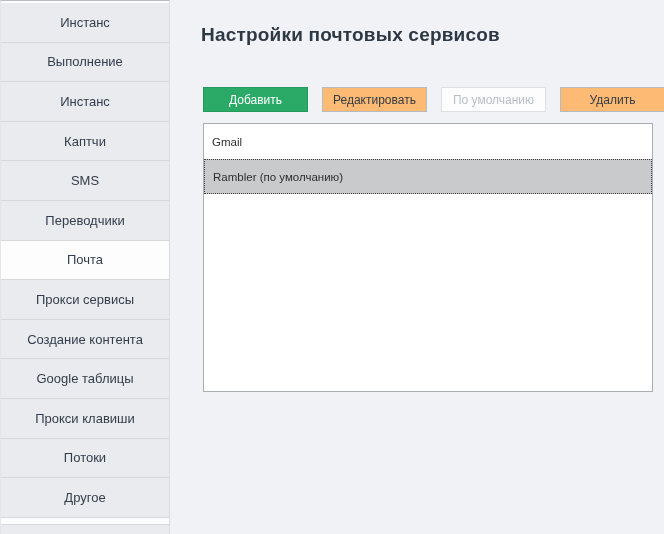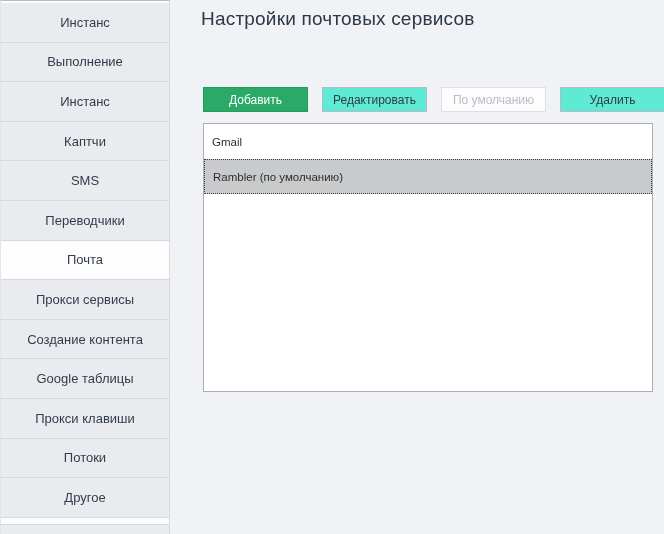--- a/index.html
+++ b/index.html
@@ -27,37 +27,37 @@
   }
   .side-item.selected{background:#fdfdfe;}
   .side-item-partial{
     margin-top:6px;height:12px;
     background:var(--sidebar-item-bg,#e9ebee);
     border-top:1px solid var(--sidebar-border,#d6d8db);
   }
   
   .content{position:absolute;left:170px;top:0;right:0;bottom:0;background:var(--content-bg,#f1f2f5);}
   .page-title{
-    position:absolute;left:31px;top:8px;margin:0;
-    font-size:19px;font-weight:400;color:var(--title-color,#2d3845);
+    position:absolute;left:31px;top:24px;margin:0;
+    font-size:19px;font-weight:700;color:var(--title-color,#2d3845);
     letter-spacing:.2px;white-space:nowrap;
   }
   .toolbar{position:absolute;left:33px;top:87px;display:flex;gap:14px;}
   .btn{
     width:105px;height:25px;box-sizing:border-box;padding:0;
     display:flex;align-items:center;justify-content:center;
     font-family:inherit;font-size:12px;line-height:1;cursor:pointer;border-radius:0;
   }
   .btn.primary{
     background:var(--accent-green,#2aa967);
     border:1px solid var(--accent-green-border,#259a5d);
     color:#ffffff;
   }
   .btn.default{
-    background:#5eead4;border:1px solid #b6bac1;color:#333b45;
+    background:#fdba74;border:1px solid #b6bac1;color:#333b45;
   }
   .btn.disabled{
     background:#fdfdfd;border:1px solid #dcdfe3;
     color:var(--disabled-text,#b8bec8);cursor:default;
   }
   .listbox{
     position:absolute;left:33px;top:123px;width:450px;height:269px;box-sizing:border-box;
     background:#ffffff;border:1px solid #a9adb4;overflow:hidden;
   }
   .row{

